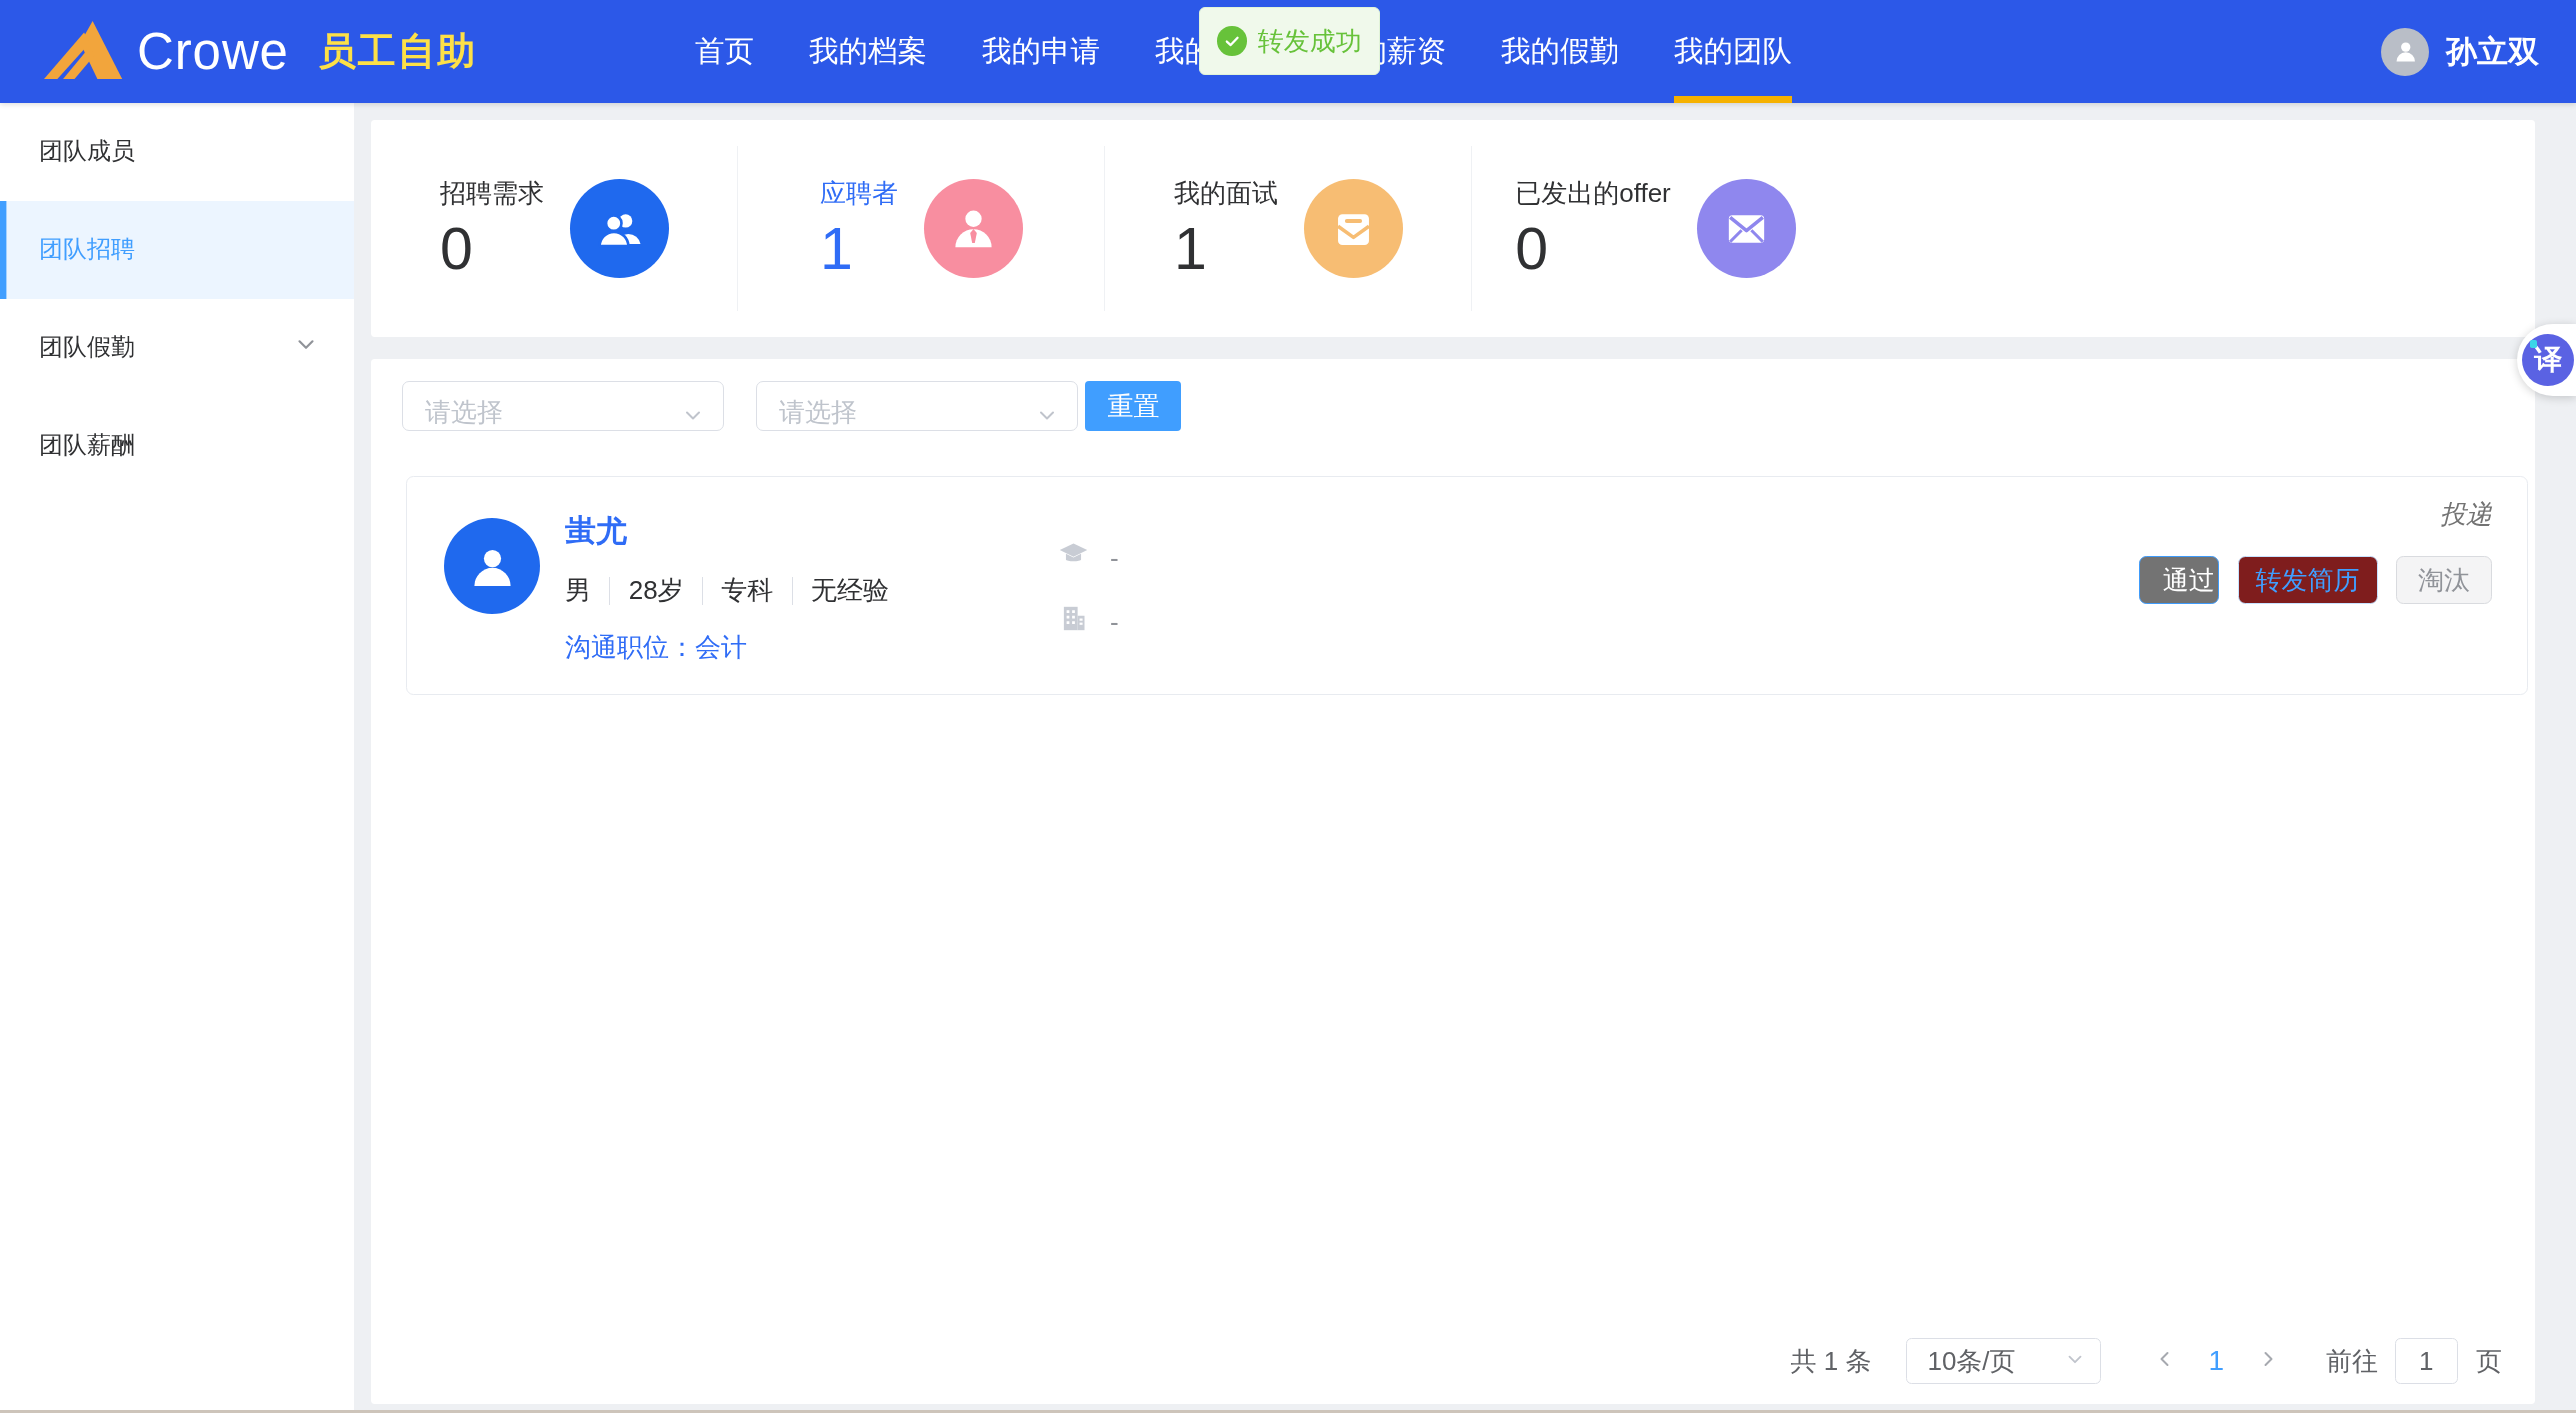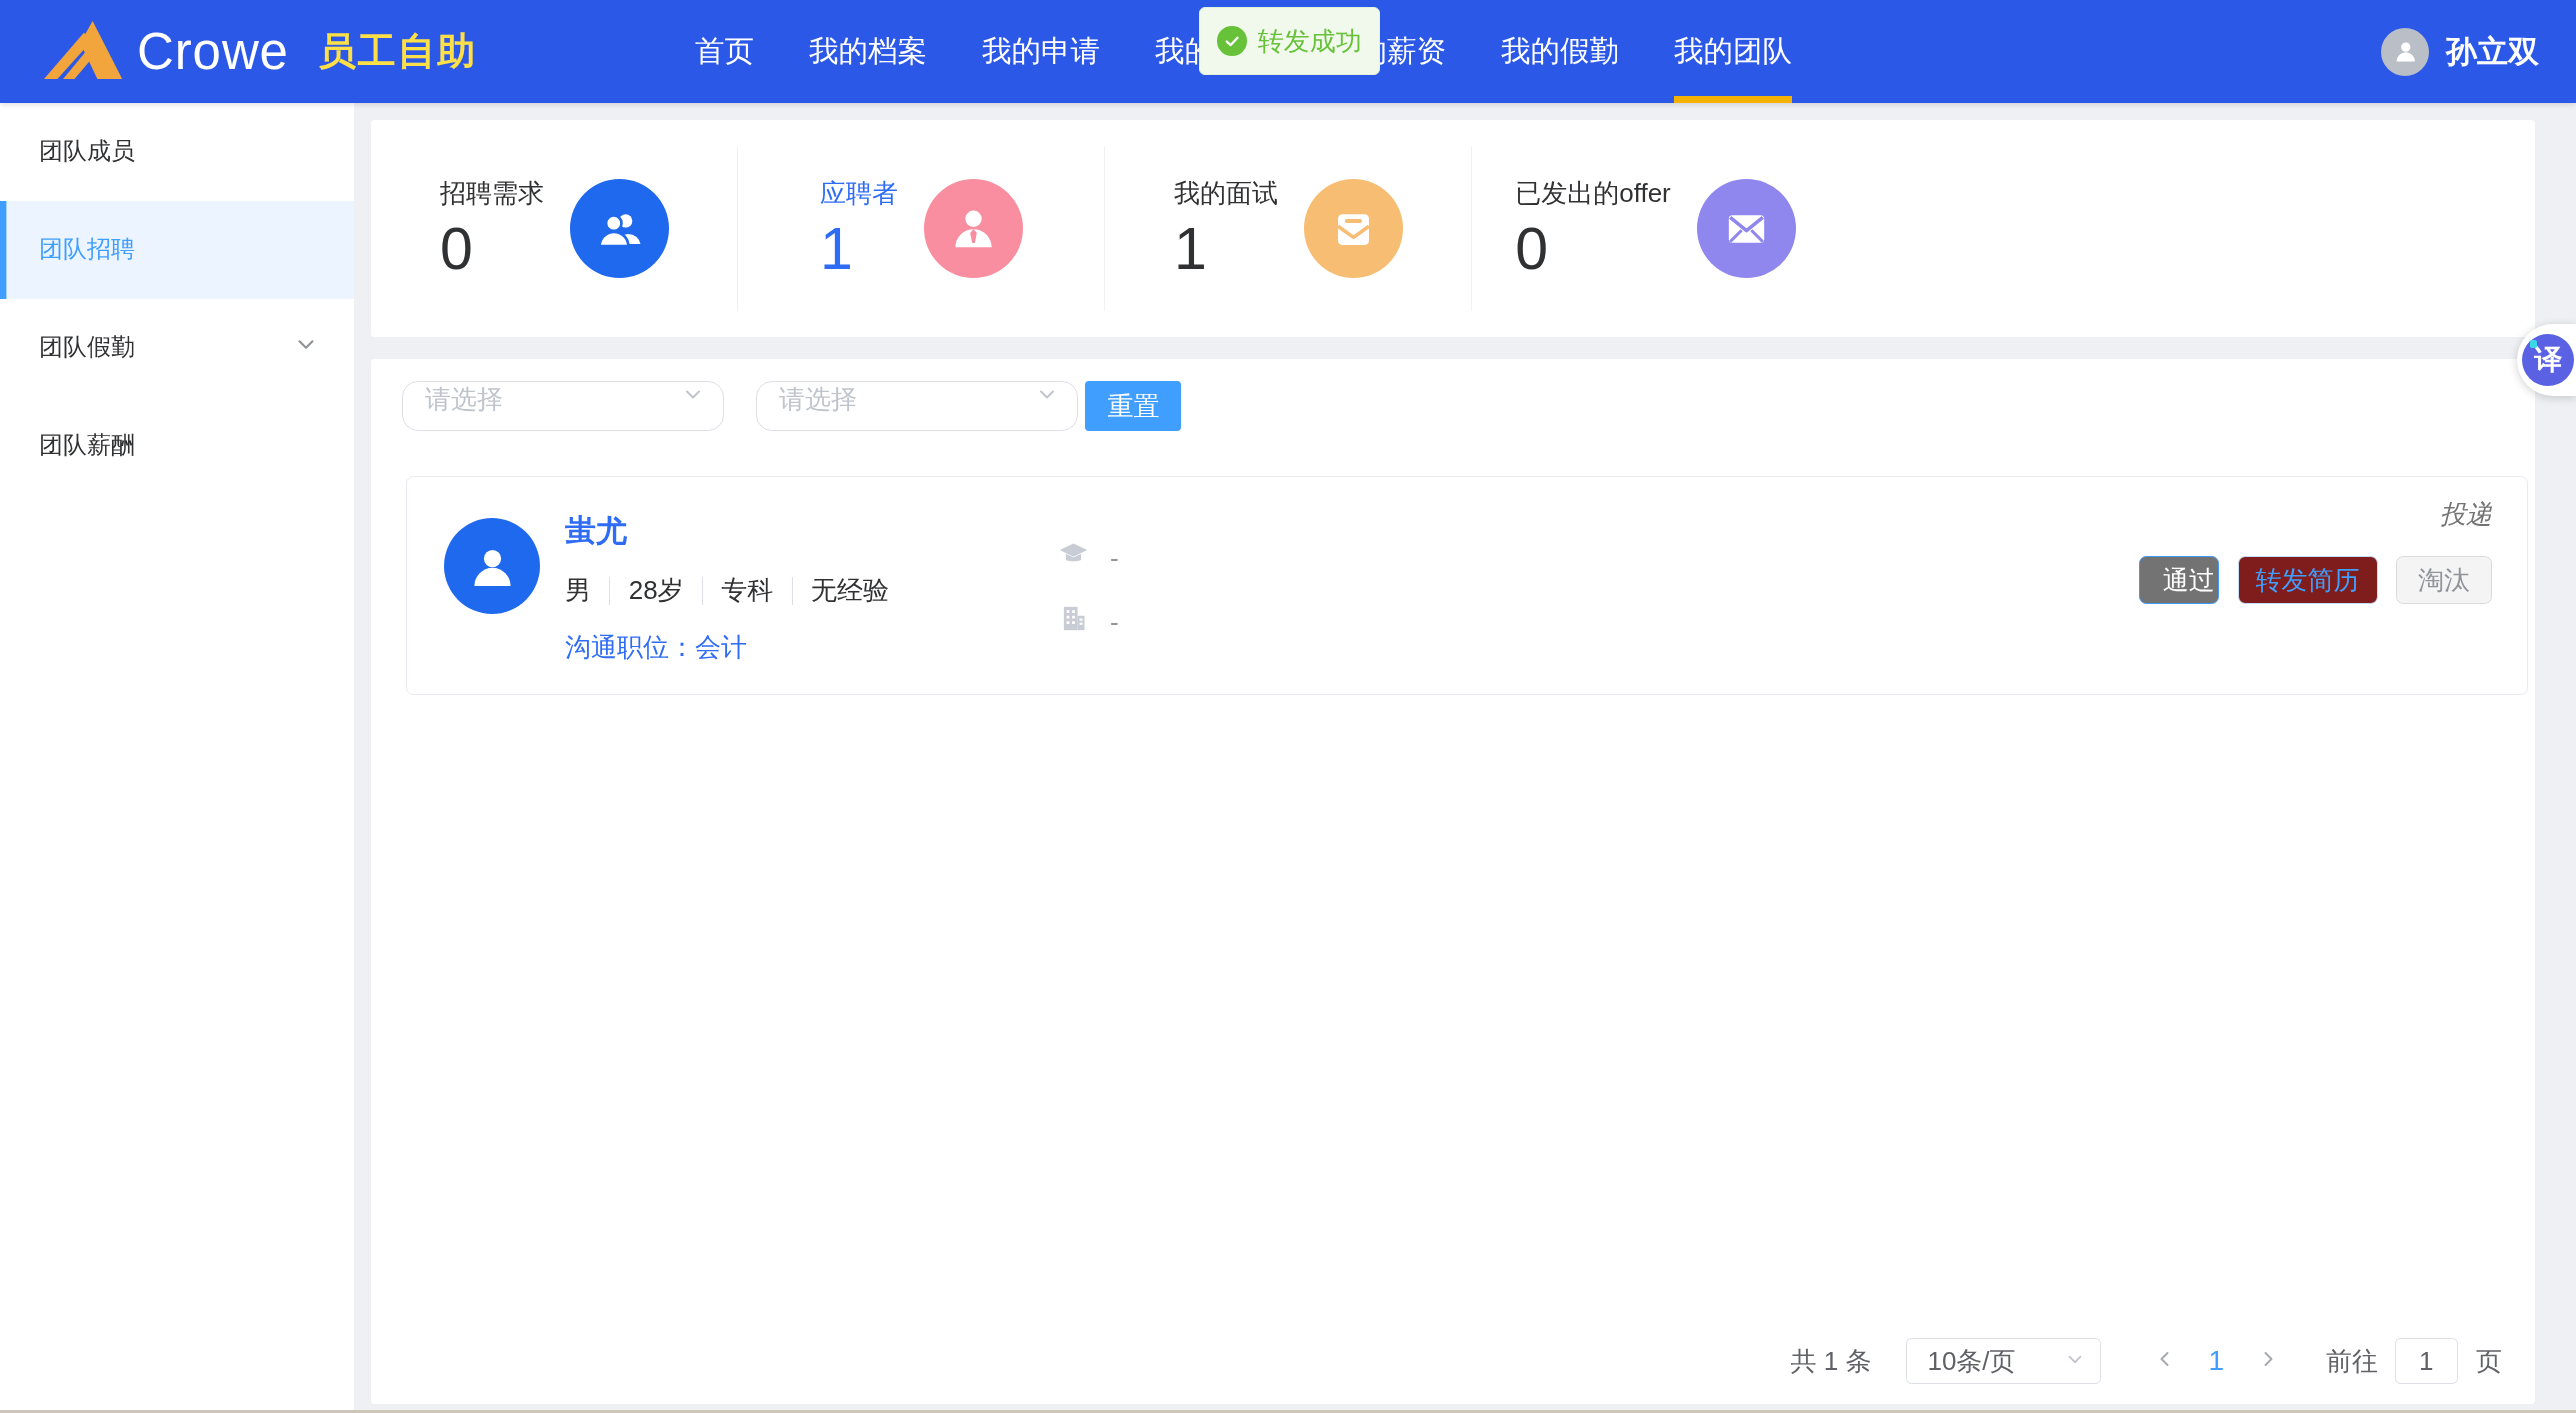--- a/index.html
+++ b/index.html
@@ -40,22 +40,22 @@
   .stat-card:not(:last-child)::after { content:""; position:absolute; right:0; top:26px; bottom:26px; width:0.9px; background:#EFF1F4; }
   .stat-text { display:flex; flex-direction:column; gap:7.4px; }
   .stat-label { font-size:26px; color:#303133; white-space:nowrap; }
   .stat-value { font-size:59px; line-height:1.05; color:#303133; }
   .stat-card.highlight .stat-label, .stat-card.highlight .stat-value { color:#2F6CF6; }
   .stat-icon { width:99px; height:99px; border-radius:50%; flex:none; display:flex; align-items:center; justify-content:center; }
 
   
   .main-panel { position:absolute; left:371px; top:359px; width:2164px; height:1045px; background:#fff; border-radius:3.7px; }
   .filters { position:absolute; left:31px; top:22px; display:flex; align-items:center; }
-  .select { width:322px; height:50px; border:0.9px solid #DCDFE6; border-radius:16px; background:#fff;
-            display:flex; align-items:flex-start; padding:0 18.4px 0 22px; cursor:pointer; }
+  .select { width:322px; height:50px; border:0.9px solid #DCDFE6; border-radius:7px; background:#fff;
+            display:flex; align-items:flex-end; padding:0 18.4px 0 22px; cursor:pointer; }
   .select .ph { font-size:26px; color:#BFC4CC; }
   .select .chev { margin-left:auto; }
   .sel-gap1 { margin-right:32px; } .sel-gap2 { margin-right:7.4px; }
   .reset-btn { width:96px; height:50px; background:#409EFF; border:none; border-radius:4px; color:#fff; font-size:26px; cursor:pointer; }
 
   
   .cand-card { position:absolute; left:35px; top:117px; width:2122px; height:219px; border:0.9px solid #E8EBF0; border-radius:7.4px; background:#fff; }
   .cand-avatar { position:absolute; left:37px; top:41px; width:96px; height:96px; border-radius:50%; background:#1F69EE;
                  display:flex; align-items:center; justify-content:center; }
   .cand-name { position:absolute; left:158px; top:33px; font-size:31px; font-weight:700; color:#2F6CF6; cursor:pointer; }

